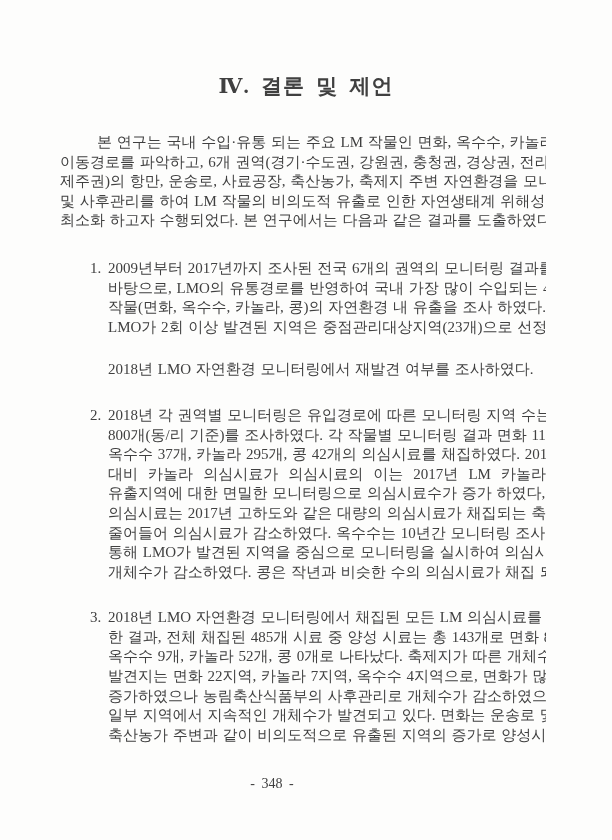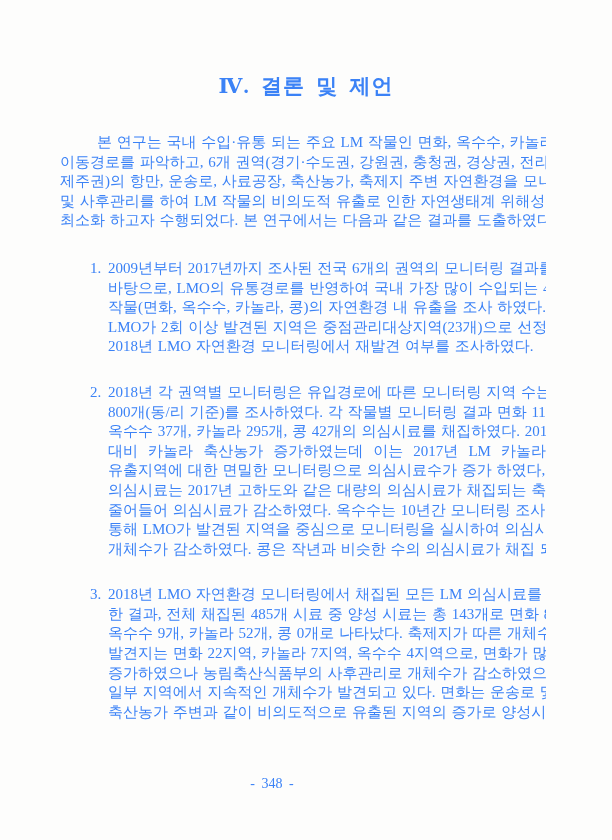--- a/index.html
+++ b/index.html
@@ -5,21 +5,21 @@
   html, body { margin: 0; padding: 0; }
   body {
     width: 612px; height: 840px;
     background: #ffffff;
     font-family: "Liberation Serif", "DejaVu Serif", serif;
   }
   .page {
     position: relative;
     width: 612px; height: 840px;
     background: #fdfdfc;
-    color: #3b82f6;
+    color: #404040;
     overflow: hidden;
   }
   .doc-title {
     position: absolute;
     top: 73px; left: 0; width: 612px;
     text-align: center;
     font-size: 21px;
     font-weight: bold;
     line-height: 26px;
     letter-spacing: 1px;
@@ -35,20 +35,21 @@
   .ln {
     height: 19.6px;
     overflow: hidden;
     white-space: nowrap;
     text-align: justify;
     text-align-last: justify;
     word-spacing: 1px;
   }
   .ln.short {
     text-align-last: left;
+    margin-top: 23px;
   }
   .ln.indent {
     padding-left: 37px;
   }
   .list-item {
     position: relative;
     padding-left: 48px;
   }
   .list-item .marker {
     position: absolute;
@@ -91,21 +92,21 @@
       <div class="ln">작물(면화, 옥수수, 카놀라, 콩)의 자연환경 내 유출을 조사 하였다. 과거</div>
       <div class="ln">LMO가 2회 이상 발견된 지역은 중점관리대상지역(23개)으로 선정하여</div>
       <div class="ln short">2018년 LMO 자연환경 모니터링에서 재발견 여부를 조사하였다.</div>
     </div>
 
     <div class="list-item mt2">
       <span class="marker">2.</span>
       <div class="ln">2018년 각 권역별 모니터링은 유입경로에 따른 모니터링 지역 수는 총</div>
       <div class="ln">800개(동/리 기준)를 조사하였다. 각 작물별 모니터링 결과 면화 112개,</div>
       <div class="ln">옥수수 37개, 카놀라 295개, 콩 42개의 의심시료를 채집하였다. 2017년</div>
-      <div class="ln">대비 카놀라 축산농가 증가하였는데 이는 2017년 LM 카놀라</div>
+      <div class="ln">대비 카놀라 의심시료가 의심시료의 이는 2017년 LM 카놀라</div>
       <div class="ln">유출지역에 대한 면밀한 모니터링으로 의심시료수가 증가 하였다, 면화</div>
       <div class="ln">의심시료는 2017년 고하도와 같은 대량의 의심시료가 채집되는 축제지가</div>
       <div class="ln">줄어들어 의심시료가 감소하였다. 옥수수는 10년간 모니터링 조사를</div>
       <div class="ln">통해 LMO가 발견된 지역을 중심으로 모니터링을 실시하여 의심시료의</div>
       <div class="ln">개체수가 감소하였다. 콩은 작년과 비슷한 수의 의심시료가 채집 되었다.</div>
     </div>
 
     <div class="list-item mt2">
       <span class="marker">3.</span>
       <div class="ln">2018년 LMO 자연환경 모니터링에서 채집된 모든 LM 의심시료를 분석</div>

